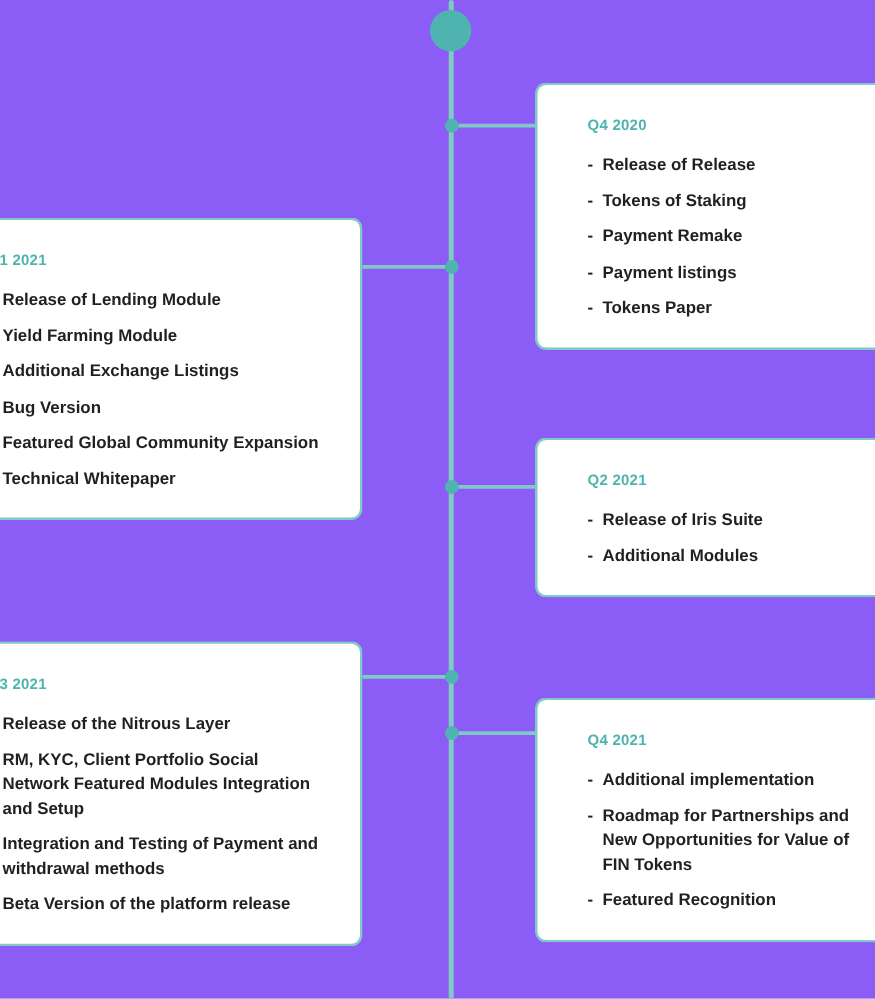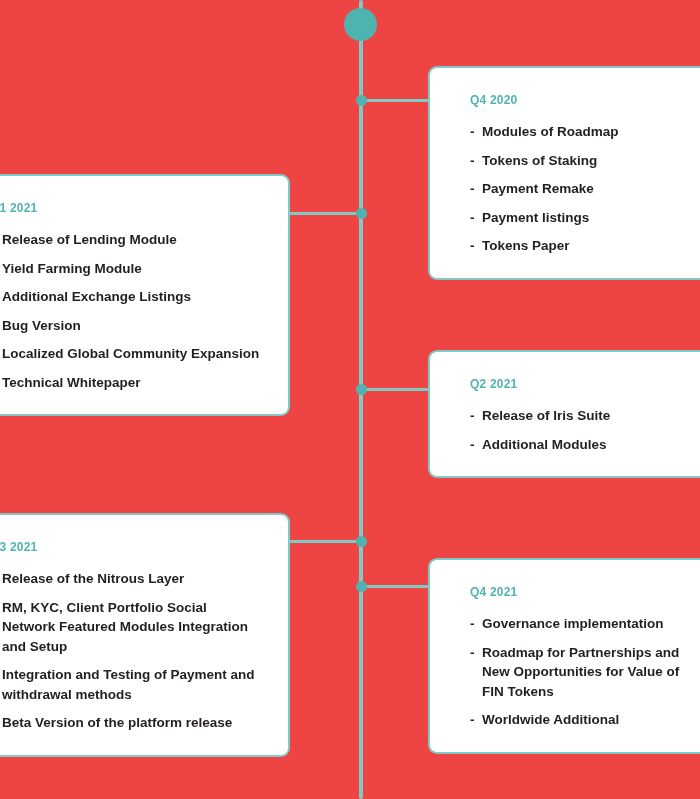--- a/index.html
+++ b/index.html
@@ -11,21 +11,21 @@
   body {
     font-family: "Liberation Sans", sans-serif;
     -webkit-font-smoothing: antialiased;
   }
 
   #roadmap {
     position: relative;
     width: 700px;
     height: 799px;
     overflow: hidden;
-    background: #ef4444;
+    background: #8b5cf6;
   }
 
   
   .spine {
     position: absolute;
     left: 359px;
     top: 0;
     width: 4px;
     height: 799px;
     background: #7fc9c6;
@@ -150,36 +150,36 @@
 
   <div class="node" id="node-1"></div>
   <div class="node" id="node-2"></div>
   <div class="node" id="node-3"></div>
   <div class="node" id="node-4"></div>
   <div class="node" id="node-5"></div>
 
   <div class="card right" id="card-q4-2020">
     <div class="card-title">Q4 2020</div>
     <ul class="card-list">
-      <li><span class="dash">-</span><span>Modules of Roadmap</span></li>
+      <li><span class="dash">-</span><span>Release of Release</span></li>
       <li><span class="dash">-</span><span>Tokens of Staking</span></li>
       <li><span class="dash">-</span><span>Payment Remake</span></li>
       <li><span class="dash">-</span><span>Payment listings</span></li>
       <li><span class="dash">-</span><span>Tokens Paper</span></li>
     </ul>
   </div>
 
   <div class="card left" id="card-q1-2021">
     <div class="card-title">Q1 2021</div>
     <ul class="card-list">
       <li><span>Release of Lending Module</span></li>
       <li><span>Yield Farming Module</span></li>
       <li><span>Additional Exchange Listings</span></li>
       <li><span>Bug Version</span></li>
-      <li><span>Localized Global Community Expansion</span></li>
+      <li><span>Featured Global Community Expansion</span></li>
       <li><span>Technical Whitepaper</span></li>
     </ul>
   </div>
 
   <div class="card right" id="card-q2-2021">
     <div class="card-title">Q2 2021</div>
     <ul class="card-list">
       <li><span class="dash">-</span><span>Release of Iris Suite</span></li>
       <li><span class="dash">-</span><span>Additional Modules</span></li>
     </ul>
@@ -191,19 +191,19 @@
       <li><span>Release of the Nitrous Layer</span></li>
       <li><span>RM, KYC, Client Portfolio Social Network Featured Modules Integration and Setup</span></li>
       <li><span>Integration and Testing of Payment and withdrawal methods</span></li>
       <li><span>Beta Version of the platform release</span></li>
     </ul>
   </div>
 
   <div class="card right" id="card-q4-2021">
     <div class="card-title">Q4 2021</div>
     <ul class="card-list">
-      <li><span class="dash">-</span><span>Governance implementation</span></li>
+      <li><span class="dash">-</span><span>Additional implementation</span></li>
       <li><span class="dash">-</span><span>Roadmap for Partnerships and New Opportunities for Value of FIN Tokens</span></li>
-      <li><span class="dash">-</span><span>Worldwide Additional</span></li>
+      <li><span class="dash">-</span><span>Featured Recognition</span></li>
     </ul>
   </div>
 
 </div>
 
 </body></html>

